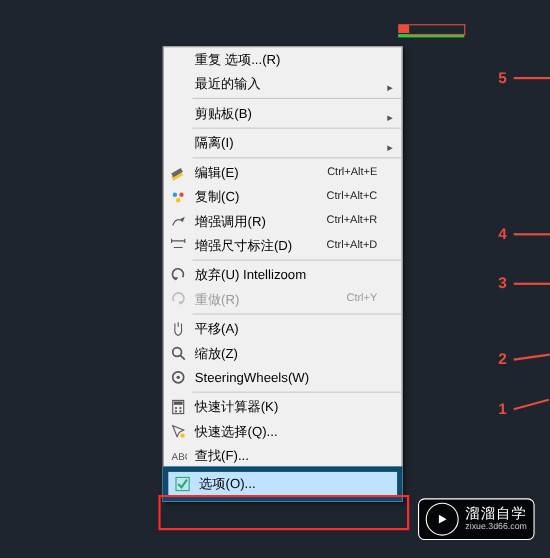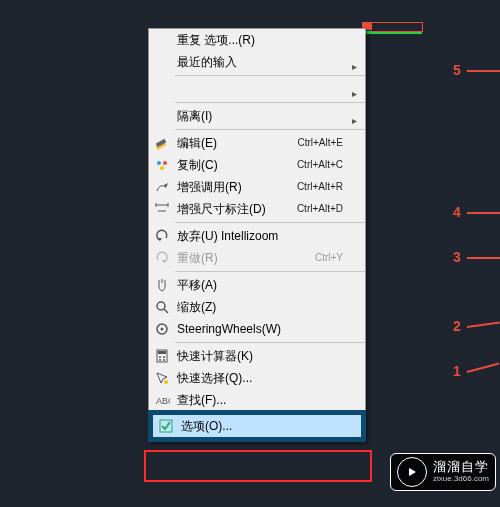--- a/index.html
+++ b/index.html
@@ -9,33 +9,33 @@
   .gizmo .arm{position:absolute;top:0;left:10px;width:50px;height:8px;border:1px solid #e74c3c;border-left:none;}
   .gizmo .box{position:absolute;top:0;left:0;width:10px;height:8px;background:#e74c3c;}
   .red-line{position:absolute;background:#e74c3c;}
   .num{position:absolute;color:#e74c3c;font-size:14px;font-weight:bold;}
   #n5{top:62px;left:453px;}  #l5{top:70px;left:467px;width:33px;height:2px;}
   #n4{top:204px;left:453px;} #l4{top:212px;left:467px;width:33px;height:2px;}
   #n3{top:249px;left:453px;} #l3{top:257px;left:467px;width:33px;height:2px;}
   #n2{top:318px;left:453px;} #l2{top:326px;left:467px;width:33px;height:2px;transform:rotate(-8deg);transform-origin:left;}
   #n1{top:363px;left:453px;} #l1{top:371px;left:467px;width:33px;height:2px;transform:rotate(-15deg);transform-origin:left;}
 
-  .menu{position:absolute;top:28px;left:148px;width:216px;background:#f0f0f0;border:1px solid #979797;box-shadow:2px 2px 4px rgba(0,0,0,0.5);}
+  .menu{position:absolute;top:42px;left:148px;width:216px;background:#f0f0f0;border:1px solid #979797;box-shadow:2px 2px 4px rgba(0,0,0,0.5);}
   .row{display:flex;align-items:center;height:22px;line-height:22px;position:relative;}
   .icon-col{width:26px;display:flex;align-items:center;justify-content:center;color:#666;}
   .label{flex:1;padding-left:2px;white-space:nowrap;overflow:hidden;}
   .shortcut{padding-right:22px;color:#222;font-size:10px;}
   .arrow{position:absolute;right:8px;top:5px;font-size:10px;color:#555;}
   .sep{height:1px;margin:2px 0 2px 26px;background:#c8c8c8;}
   .disabled{color:#9a9a9a;}
   .disabled .shortcut{color:#9a9a9a;}
   .hl{background:#bfe3ff;border:5px solid #0c4a6e;margin:-1px;}
   .red-frame{position:absolute;left:144px;top:450px;width:224px;height:28px;border:2px solid #ff2a2a;pointer-events:none;}
 
-  .badge{position:absolute;bottom:16px;right:4px;width:104px;height:36px;border:1px solid #fff;border-radius:6px;background:rgba(0,0,0,0.82);display:flex;align-items:center;color:#fff;}
+  .badge{position:absolute;bottom:16px;right:14px;width:104px;height:36px;border:1px solid #fff;border-radius:6px;background:rgba(0,0,0,0.82);display:flex;align-items:center;color:#fff;}
   .badge .play{width:28px;height:28px;border:1px solid #fff;border-radius:50%;margin:0 6px;display:flex;align-items:center;justify-content:center;}
   .badge .play svg{display:block;}
   .badge .txt{display:flex;flex-direction:column;line-height:1.1;}
   .badge .big{font-size:13px;letter-spacing:1px;}
   .badge .small{font-size:8px;color:#ccc;}
 
   svg{display:block;}
 </style>
 </head>
 <body>
@@ -68,20 +68,21 @@
     <div class="row">
       <span class="icon-col"></span>
       <span class="label">最近的输入</span>
       <span class="arrow">▸</span>
     </div>
 
     <div class="sep"></div>
 
     <div class="row">
       <span class="icon-col"></span>
+      <span class="label">剪贴板(B)</span>
       <span class="arrow">▸</span>
     </div>
 
     <div class="sep"></div>
 
     <div class="row">
       <span class="icon-col"></span>
       <span class="label">隔离(I)</span>
       <span class="arrow">▸</span>
     </div>

